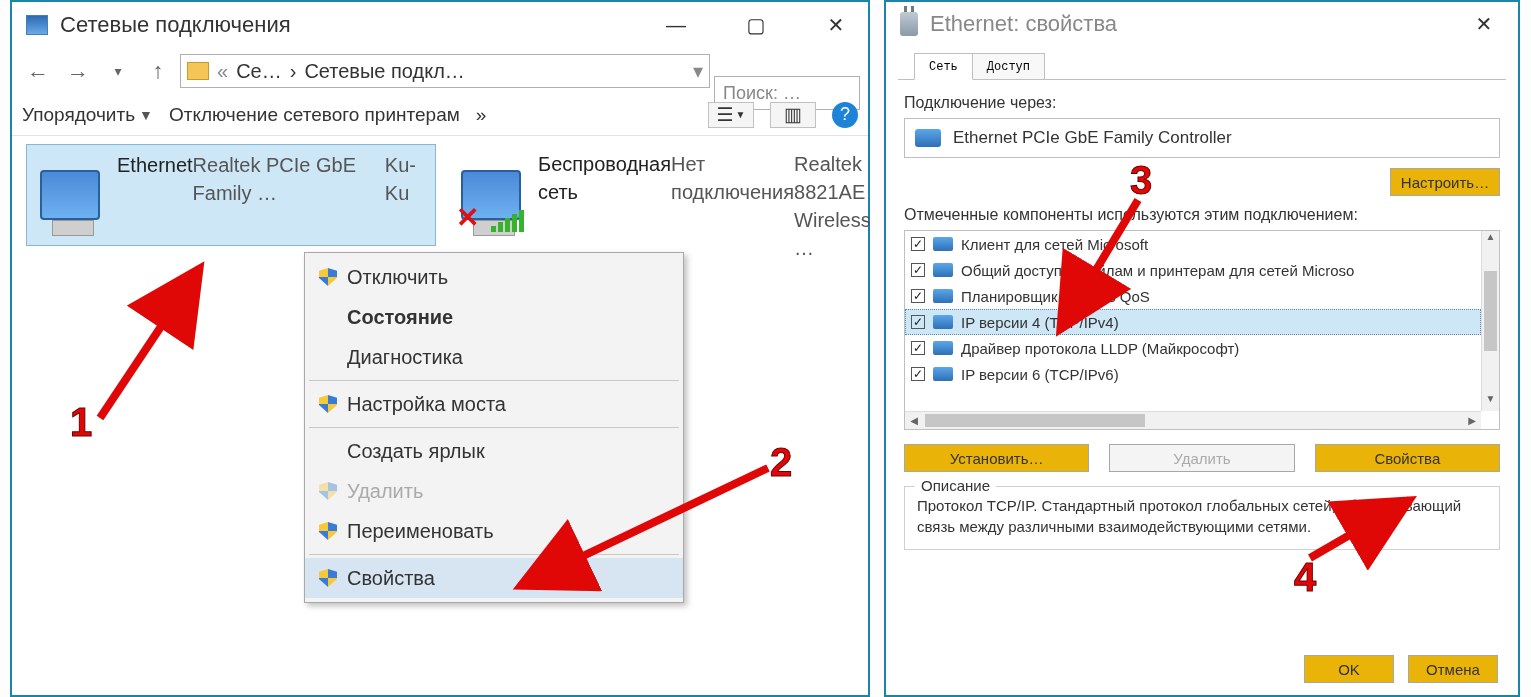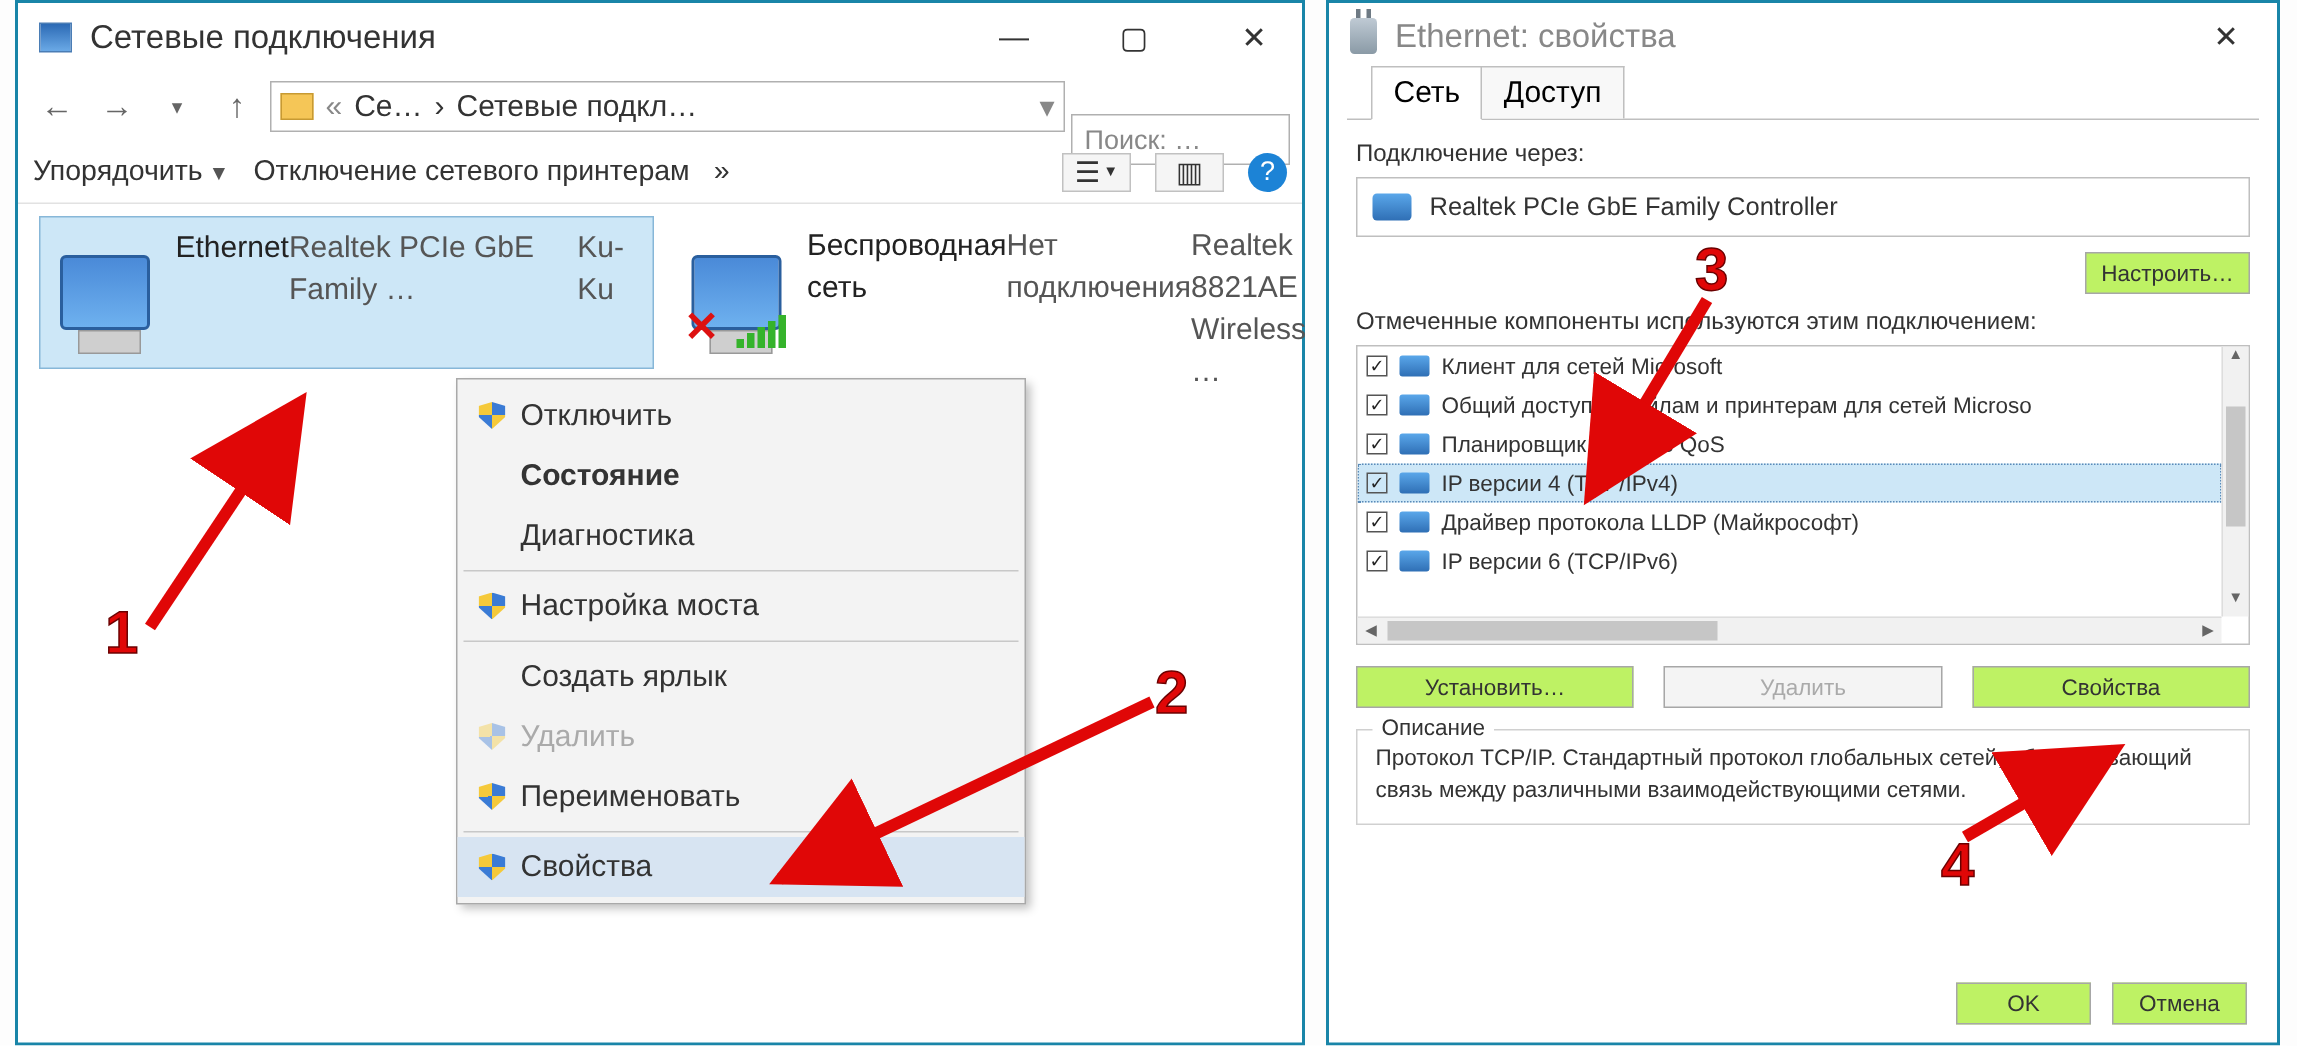--- a/index.html
+++ b/index.html
@@ -188,43 +188,44 @@
   .titlebar2 .winbtn{ margin-left:auto;}
   .tabrow{
     display:flex; align-items:flex-end;
     height:34px;
     padding-left:16px;
     border-bottom:1px solid #bfbfbf;
     margin:0 12px;
   }
   .tab{
     padding:6px 14px 5px;
-    font-size:20px;
+    font-size:12px;
     border:1px solid #bfbfbf;
     border-bottom:none;
     background:#fff;
     margin-right:-1px;
     position:relative;
+    font-family:Liberation Mono, monospace;
   }
   .tab.active{ background:#fff; z-index:2; border-bottom:1px solid #fff; margin-bottom:-1px;}
   .tab.inactive{ background:#f8f8f8;}
   .panel{ padding:14px 18px; font-size:16px; color:#333;}
   .panel label.sec{ display:block; margin-bottom:6px;}
   .connect-box{
     border:1px solid #bfbfbf;
     height:40px;
     display:flex; align-items:center;
     padding:0 10px; gap:12px;
     font-size:17px;
   }
   .nic-icon{ width:26px; height:18px; background:linear-gradient(#5aa7ea,#2f6fb5); border-radius:3px;}
   .btn{
     height:28px; min-width:110px;
     border:1px solid #a7a7a7;
-    background:#bef264;
+    background:#eab308;
     display:inline-flex; align-items:center; justify-content:center;
     font-size:15px; color:#333;
   }
   .btn.disabled{ color:#aaa; background:#f4f4f4;}
   .right-align{ display:flex; justify-content:flex-end; margin-top:10px;}
   .comps{
     border:1px solid #bfbfbf;
     height:200px;
     margin-top:6px;
     position:relative;
@@ -413,21 +414,21 @@
 
   <div class="tabrow">
     <div class="tab active">Сеть</div>
     <div class="tab inactive">Доступ</div>
   </div>
 
   <div class="panel">
     <label class="sec">Подключение через:</label>
     <div class="connect-box">
       <span class="nic-icon"></span>
-      <span>Realtek PCIe GbE Family Controller</span>
+      <span>Ethernet PCIe GbE Family Controller</span>
     </div>
     <div class="right-align">
       <div class="btn">Настроить…</div>
     </div>
 
     <label class="sec" style="margin-top:10px">Отмеченные компоненты используются этим подключением:</label>
 
     <div class="comps">
       <div class="complist" id="complist">
 

